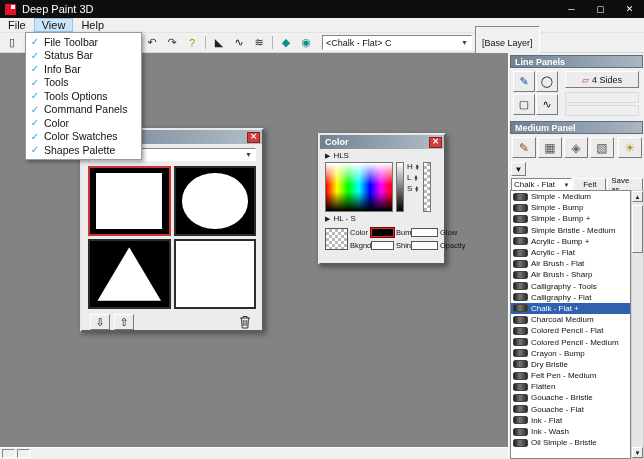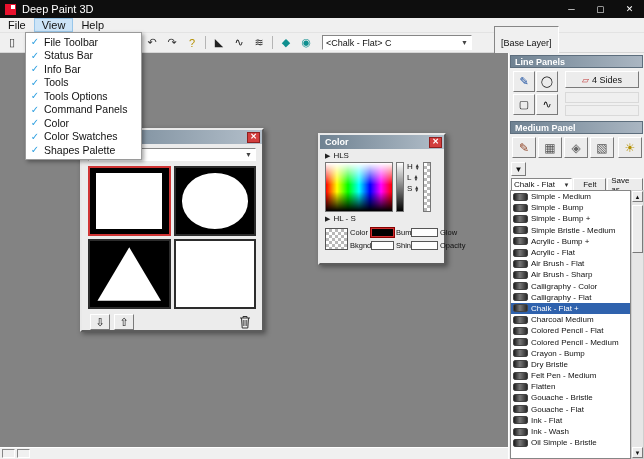--- a/index.html
+++ b/index.html
@@ -21,21 +21,21 @@
   .menu-item.open{background:#cce4f7;border-color:#98c6ea}
 
   
   .toolbar{position:absolute;left:0;top:33px;width:644px;height:20px;background:#f0f0f0;display:flex;align-items:center;border-bottom:1px solid #d6d6d6;padding-left:2px}
   .tgroup{display:flex;align-items:center}
   .tbtn{width:20px;height:18px;display:flex;align-items:center;justify-content:center;font-size:11px;color:#333;flex:none}
   .tsep{width:1px;height:13px;background:#b5b5b5;margin:0 3px;flex:none}
   .sunken{border:1px solid;border-color:#868686 #fff #fff #868686;background:#fff}
   .tcombo{width:150px;height:15px;font-size:9px;display:flex;align-items:center;padding:0 3px;margin-left:6px;white-space:nowrap}
   .tcombo .carrow{margin-left:auto;font-size:7px;color:#444}
-  .tlayer{margin-left:22px;height:15px;font-size:9px;display:flex;align-items:center;padding:16px 6px;background:#f0f0f0;border:1px solid;border-color:#868686 #fff #fff #868686;white-space:nowrap}
+  .tlayer{margin-left:3px;height:15px;font-size:9px;display:flex;align-items:center;padding:16px 6px;background:#f0f0f0;border:1px solid;border-color:#868686 #fff #fff #868686;white-space:nowrap}
 
   
   .canvas{position:absolute;left:0;top:53px;width:508px;height:394px;background:#838383}
   .statusbar{position:absolute;left:0;top:447px;width:508px;height:12px;background:#f0f0f0;border-top:1px solid #fff;display:flex;gap:2px;padding:1px 0 0 2px}
   .status-cell{width:13px;height:9px;border:1px solid;border-color:#868686 #fff #fff #868686}
 
   
   .dropdown{position:absolute;left:25px;top:32px;width:117px;background:#fff;border:1px solid #9a9a9a;box-shadow:2px 2px 4px rgba(0,0,0,.35);z-index:100;padding:2px 0}
   .dd-item{height:13.5px;display:flex;align-items:center;font-size:10.5px}
   .dd-check{width:18px;text-align:center;color:#2d9fe0;font-size:10px;flex:none}
@@ -472,21 +472,21 @@
           <span>Air Brush - Flat</span>
         </div>
 
         <div class="brush-item">
           <span class="brush-thumb"></span>
           <span>Air Brush - Sharp</span>
         </div>
 
         <div class="brush-item">
           <span class="brush-thumb"></span>
-          <span>Calligraphy - Color</span>
+          <span>Calligraphy - Tools</span>
         </div>
 
         <div class="brush-item">
           <span class="brush-thumb"></span>
           <span>Calligraphy - Flat</span>
         </div>
 
         <div class="brush-item selected">
           <span class="brush-thumb"></span>
           <span>Chalk - Flat +</span>

